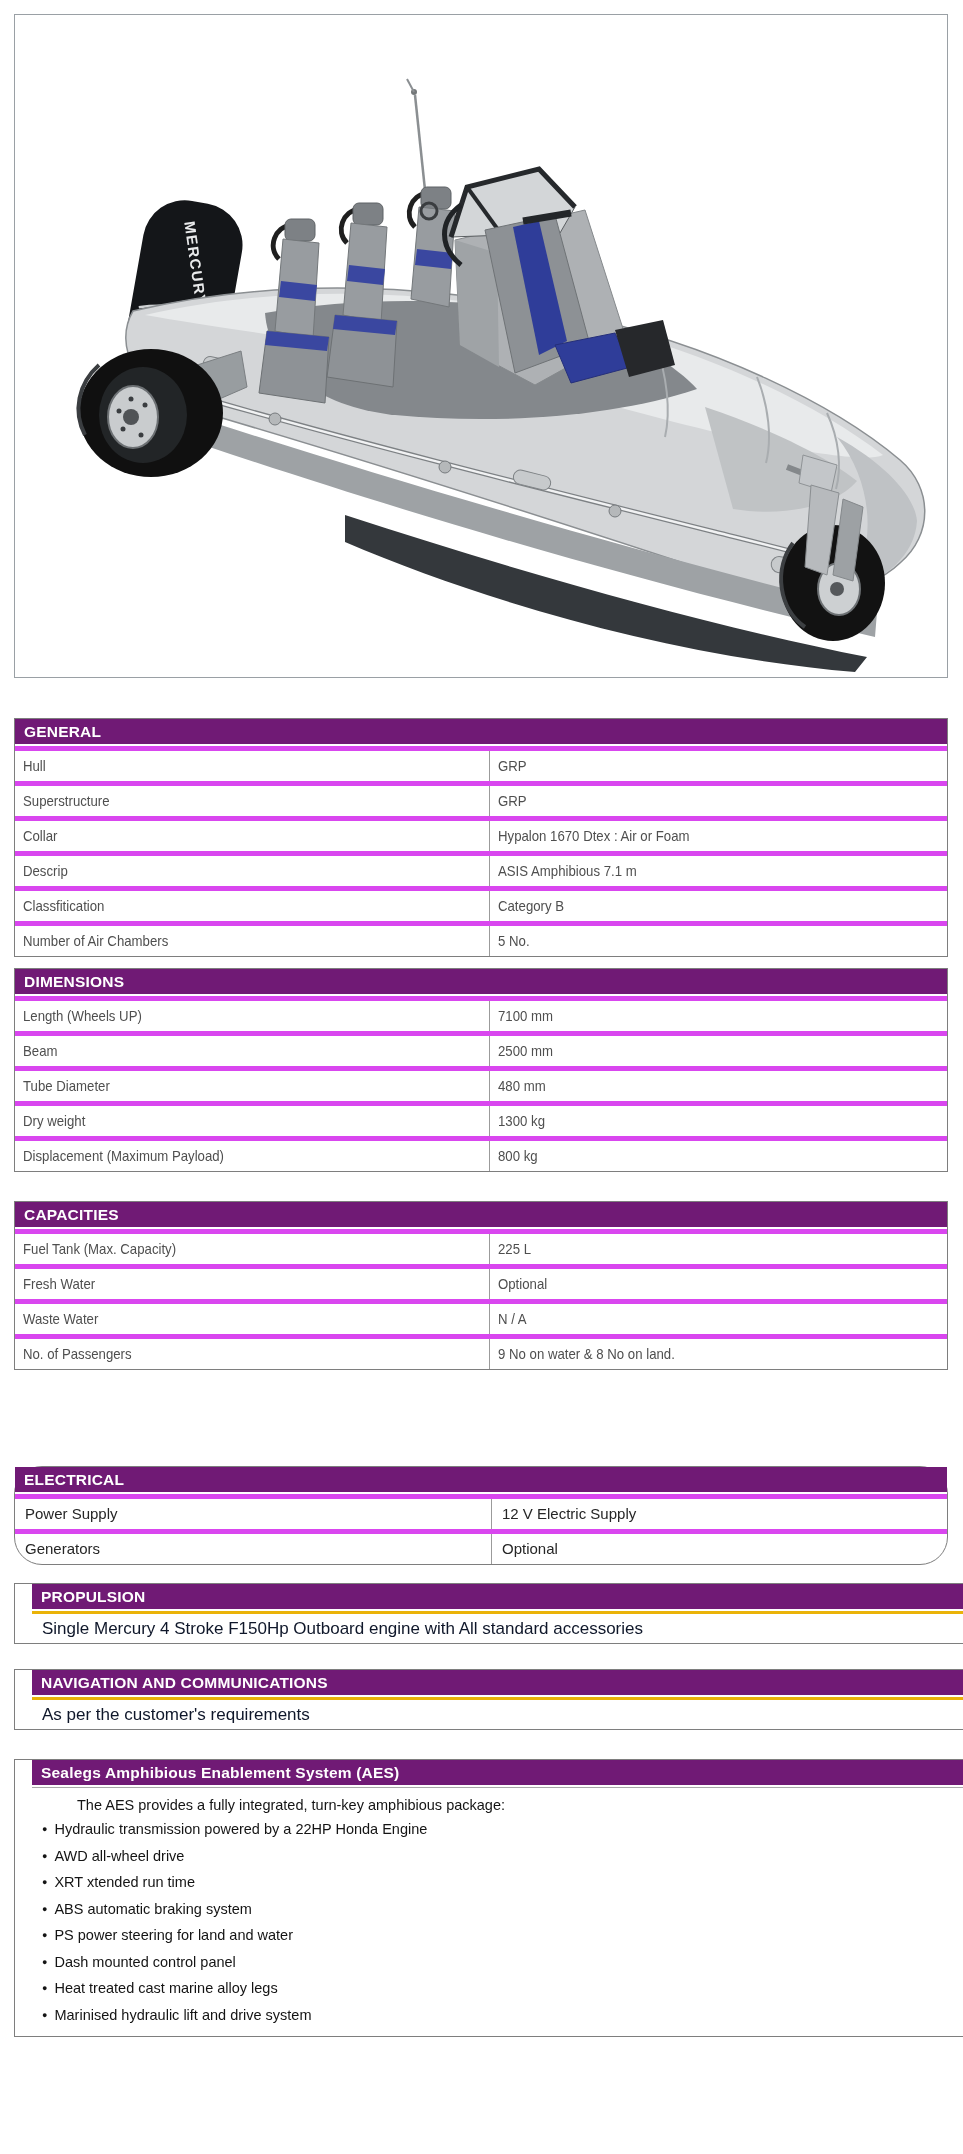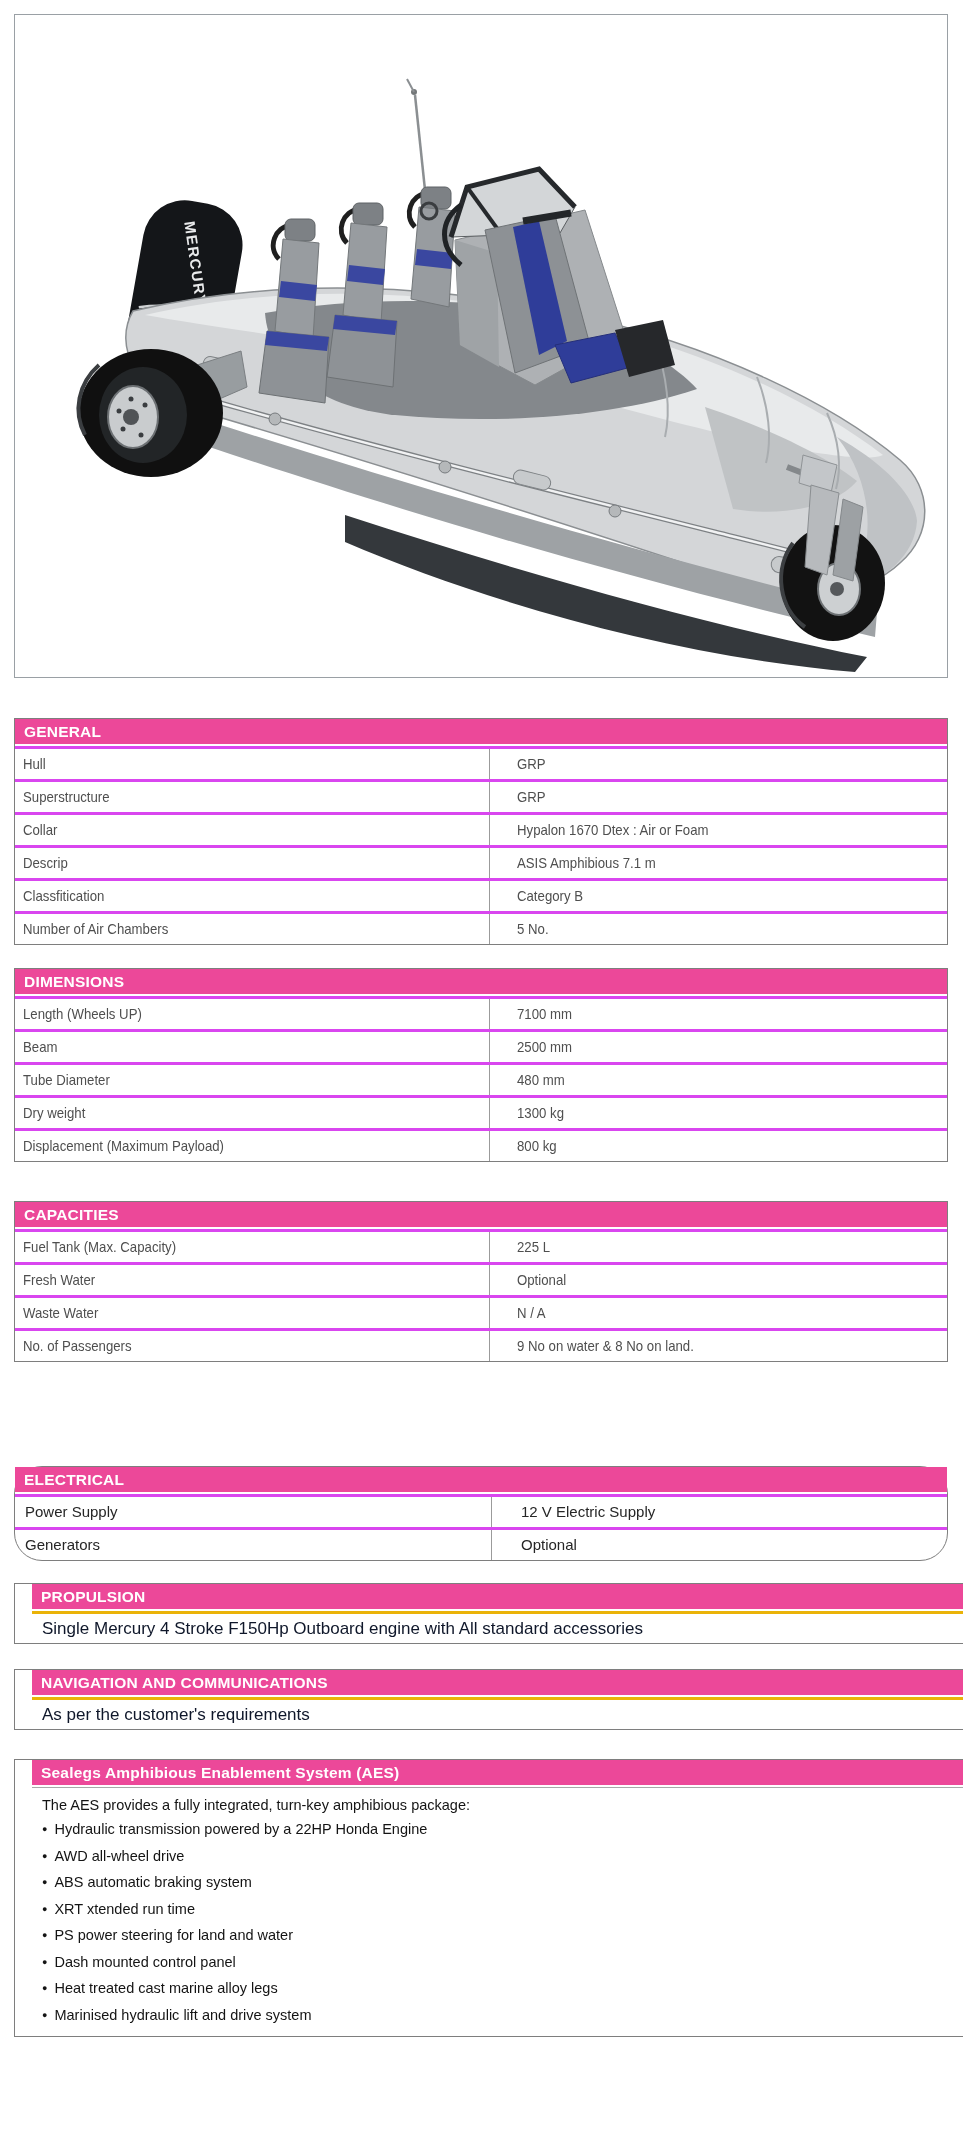--- a/index.html
+++ b/index.html
@@ -10,42 +10,42 @@
   }
   .abs { position:absolute; left:14px; width:932px; }
 
   
   .hero-box { top:14px; height:662px; border:1px solid #9aa0a5; background:#ffffff; overflow:hidden; }
   .hero-box svg { display:block; }
 
   
   .spec-table { border:1px solid #7e7e7e; background:#ffffff; }
   .spec-head {
-    background:#ec4899; color:#ffffff; font-weight:bold; font-size:15.5px;
+    background:#701a75; color:#ffffff; font-weight:bold; font-size:15.5px;
     line-height:17px; padding:4px 9px; border-bottom:2px solid #ffffff;
     letter-spacing:.2px;
   }
-  .spec-row { display:flex; border-top:3px solid #d946ef;gap:19px; }
+  .spec-row { display:flex; border-top:5px solid #d946ef; }
   .spec-row:first-of-type { border-top:none; }
   .spec-cell { padding:6px 8px; font-size:15px; line-height:18px; color:#4f4f4f; }
   .cell-label { width:458px; border-right:1px solid #9b9b9b; }
   .cell-value { flex:1; }
   .narrow .spec-cell span { display:inline-block; transform:scaleX(0.88); transform-origin:0 50%; white-space:nowrap; }
   .regular .spec-cell { color:#262626; padding-left:10px; }
 
   
   .band { border:1px solid #7e7e7e; background:#ffffff;padding-left:17px; }
   .band-body {
     border-top:3px solid #eab308; padding:6px 10px; font-size:17px;
     line-height:17px; color:#0f172a;
   }
 
   
   .aes-body { border-top:1px solid #a8a8a8; padding:5px 10px 7px 10px; font-size:14.5px; color:#141414; }
-  .aes-intro { line-height:24px; }
+  .aes-intro { line-height:24px;margin-left:35px; }
   .aes-list { margin:0; padding:0; list-style:none; }
   .aes-list li { line-height:24.5px; }
   .aes-list li::before { content:"\25CF"; font-size:9px; margin-right:7px; position:relative; top:-2px; }
 
   #tbl-general    { top:718px; }
   #tbl-dimensions { top:968px; }
   #tbl-capacities { top:1201px; }
   #tbl-electrical { top:1466px;border-radius:28px; }
   #sec-propulsion { top:1583px; }
   #sec-navigation { top:1669px; }
@@ -271,21 +271,21 @@
   <div class="band-body">As per the customer's requirements</div>
 </div>
 
 <div class="abs band" id="sec-aes">
   <div class="spec-head">Sealegs Amphibious Enablement System (AES)</div>
   <div class="aes-body">
     <div class="aes-intro">The AES provides a fully integrated, turn-key amphibious package:</div>
     <ul class="aes-list" id="aes-list">
         <li>Hydraulic transmission powered by a 22HP Honda Engine</li>
         <li>AWD all-wheel drive</li>
+        <li>XRT xtended run time</li>
         <li>ABS automatic braking system</li>
-        <li>XRT xtended run time</li>
         <li>PS power steering for land and water</li>
         <li>Dash mounted control panel</li>
         <li>Heat treated cast marine alloy legs</li>
         <li>Marinised hydraulic lift and drive system</li>
       </ul>
   </div>
 </div>
 
 </body></html>

